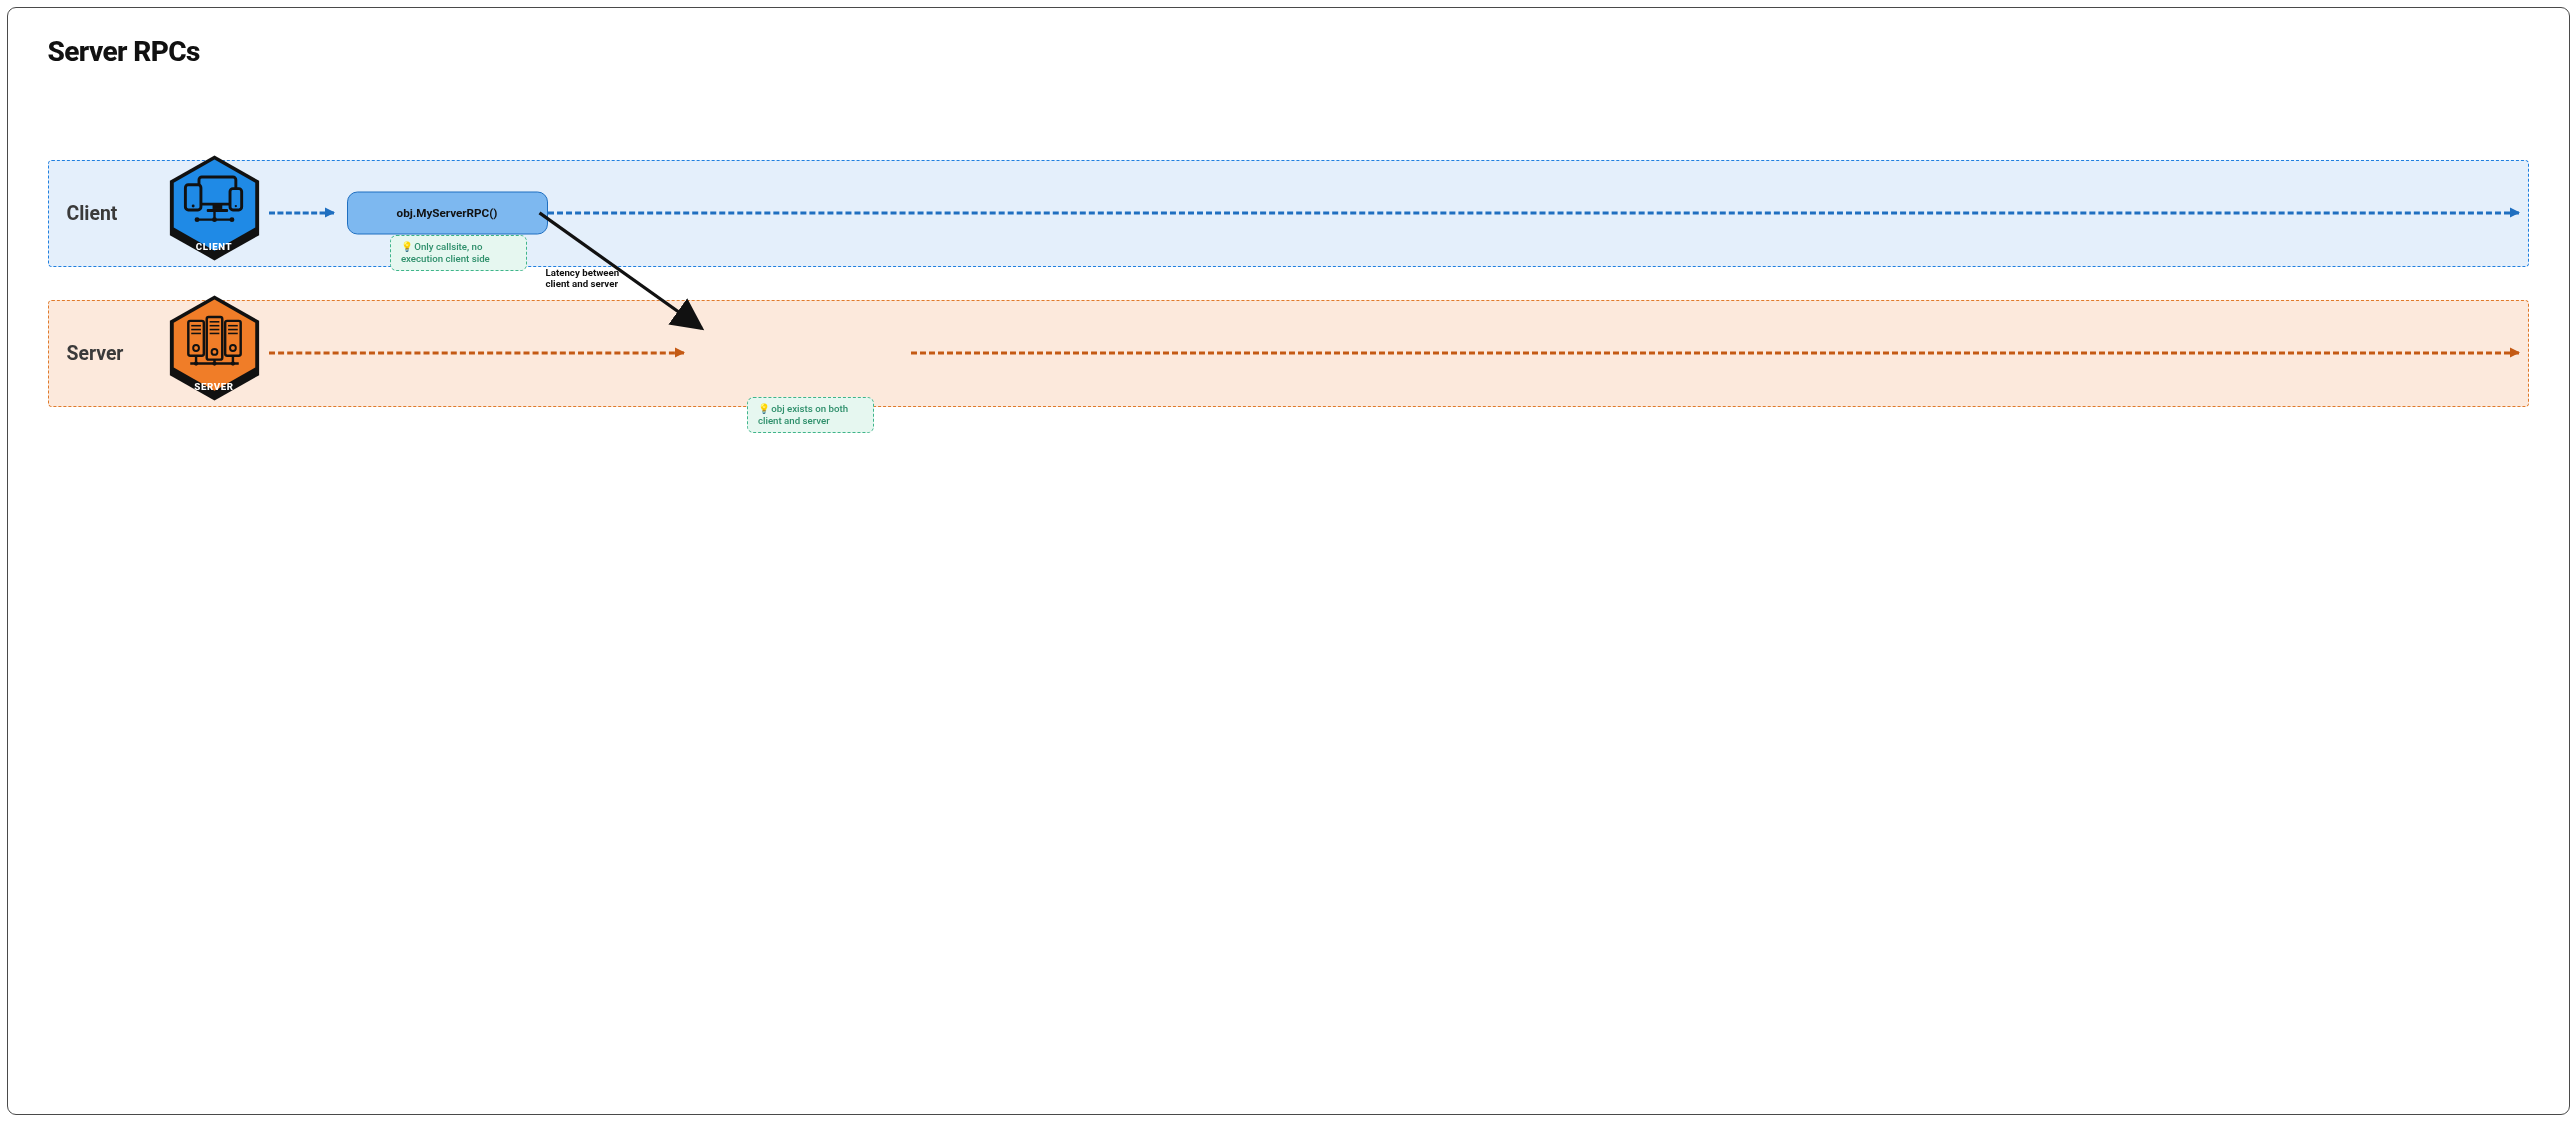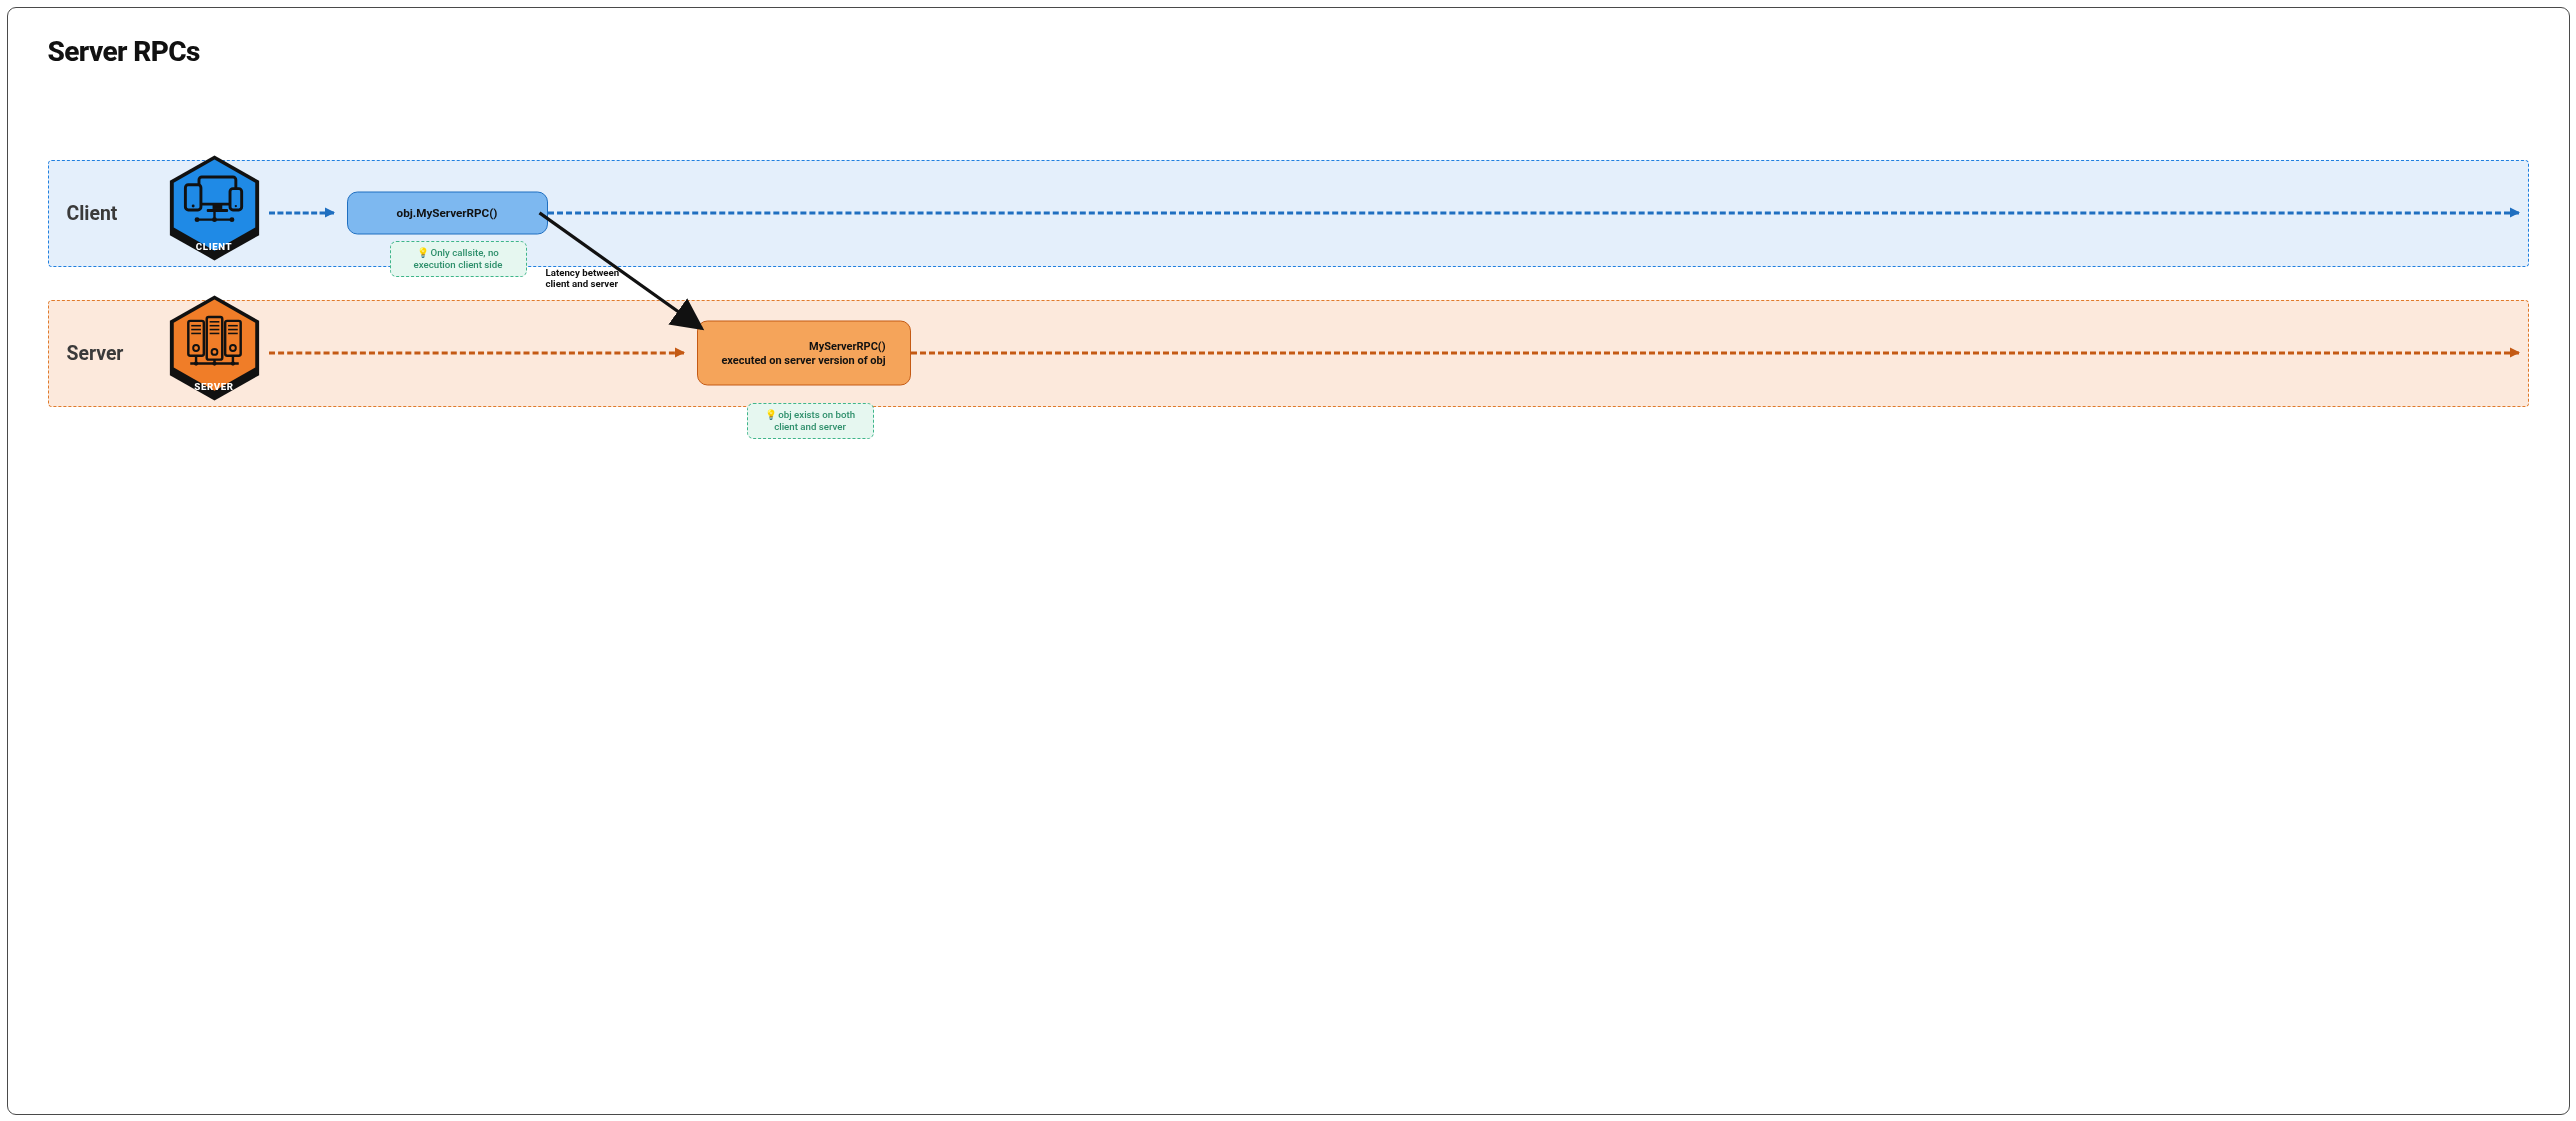--- a/index.html
+++ b/index.html
@@ -122,24 +122,23 @@
   }
   
   .hint {
     position: absolute;
     background: #e6f7f0;
     border: 1.3px dashed #3fb58a;
     border-radius: 6.5px;
     color: #2e8f6b;
     font-size: 9.7px;
     font-weight: 500;
-    text-align: center;
+    text-align: left;
     padding: 5.2px 10.4px;
     line-height: 1.25;
-    margin-top: 6px;
   }
   .hint .bulb { margin-right: 1.3px; }
   
   .latency-label {
     position: absolute;
     font-size: 9.7px;
     font-weight: 700;
     color: #111;
     text-align: left;
     width: 143px;
@@ -231,26 +230,20 @@
         <circle cx="31" cy="72" r="2.2" fill="#111"></circle>
           <circle cx="50" cy="72" r="2.2" fill="#111"></circle>
           <circle cx="69" cy="72" r="2.2" fill="#111"></circle>
       </svg>
       <div class="hex-label">SERVER</div>
     </div>
 
     <div class="dash-arrow orange" style="left:220px; width:415px;"></div>
     <div class="dash-arrow orange" style="left:862px; right:9px; width:auto;"></div>
 
-    <div class="node orange" style="left:648px; width:214px; top:50%; transform:translateY(-50%);">
-      <div>
-        <span>MyServerRPC()</span><br>
-        <span>executed on server version of obj</span>
-      </div>
-    </div>
   </div>
 
   <div class="hint" style="left:739px; top:389px; width:127px;">
     <span class="bulb">💡</span><span>obj exists on both client and server</span>
   </div>
 
   <svg class="diag-arrow" style="left:0; top:0; width:100%; height:100%;" viewBox="0 0 3951 1706" width="2560" height="1106">
     <defs>
       <marker id="ah" markerWidth="12" markerHeight="12" refX="9" refY="5" orient="auto">
         <path d="M0,0 L10,5 L0,10 z" fill="#111"></path>

